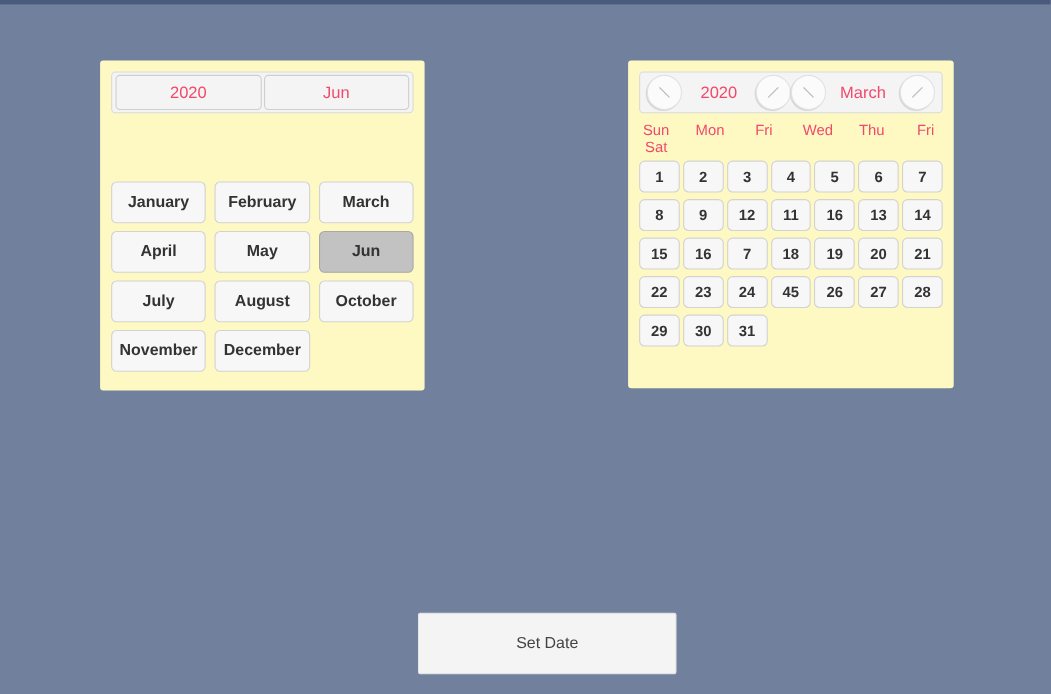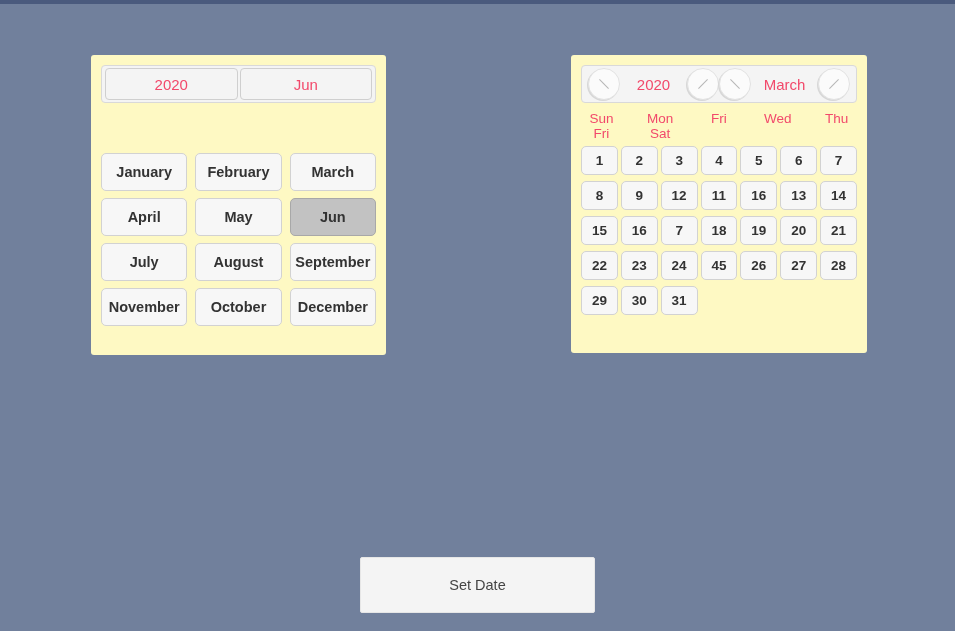--- a/index.html
+++ b/index.html
@@ -59,21 +59,21 @@
     align-items: center;
     justify-content: center;
     cursor: pointer;
     margin: 0 1px;
     box-sizing: border-box;
   }
 
   .month-grid {
     position: absolute;
     left: 10px;
-    top: 98px;
+    top: 110px;
     width: 275px;
     display: grid;
     grid-template-columns: repeat(3, 1fr);
     gap: 7px 8px;
   }
   .month-cell {
     height: 38px;
     background: #f7f7f7;
     border: 1px solid #d2d2d2;
     border-radius: 5px;
@@ -137,21 +137,21 @@
   .cal-label {
     color: #f2496b;
     font-size: 15px;
     flex: 1;
     text-align: center;
     white-space: nowrap;
   }
 
   .dow-row {
     display: grid;
-    grid-template-columns: repeat(5, 1fr);
+    grid-template-columns: repeat(6, 1fr);
     margin-top: 8px;
     column-gap: 18px;
   }
   .dow {
     text-align: center;
     color: #f2496b;
     font-size: 13.5px;
   }
   .day-grid {
     display: grid;
@@ -170,21 +170,21 @@
     display: flex;
     align-items: center;
     justify-content: center;
     cursor: pointer;
     box-sizing: border-box;
   }
 
   
   #set-date-button {
     position: absolute;
-    left: 360px;
+    left: 380px;
     top: 557px;
     width: 235px;
     height: 56px;
     background: #f4f4f4;
     border: 1px solid #e6e6e6;
     border-radius: 2px;
     font-size: 14.5px;
     color: #444444;
     display: flex;
     align-items: center;
@@ -212,23 +212,22 @@
 
   <div class="month-grid">
       <div class="month-cell">January</div>
       <div class="month-cell">February</div>
       <div class="month-cell">March</div>
       <div class="month-cell">April</div>
       <div class="month-cell">May</div>
       <div class="month-cell selected">Jun</div>
       <div class="month-cell">July</div>
       <div class="month-cell">August</div>
-      <div class="month-cell">September</div>
+      <div class="month-cell">October</div>
       <div class="month-cell">November</div>
-      <div class="month-cell">October</div>
       <div class="month-cell">December</div>
     </div>
 </div>
 
 <div class="panel" id="calendar-panel">
 
   <div class="cal-header">
     <div class="circle-btn prev"></div>
     <div class="cal-label">2020</div>
     <div class="circle-btn next"></div>

